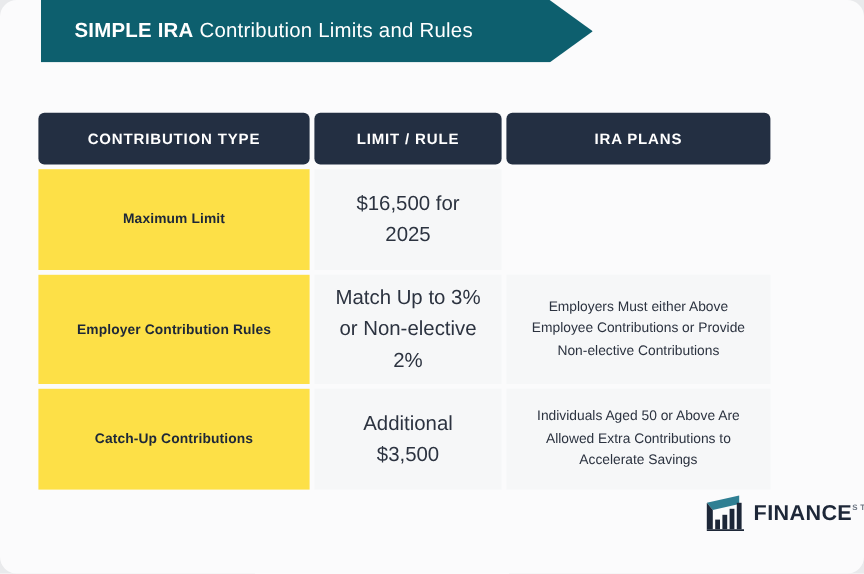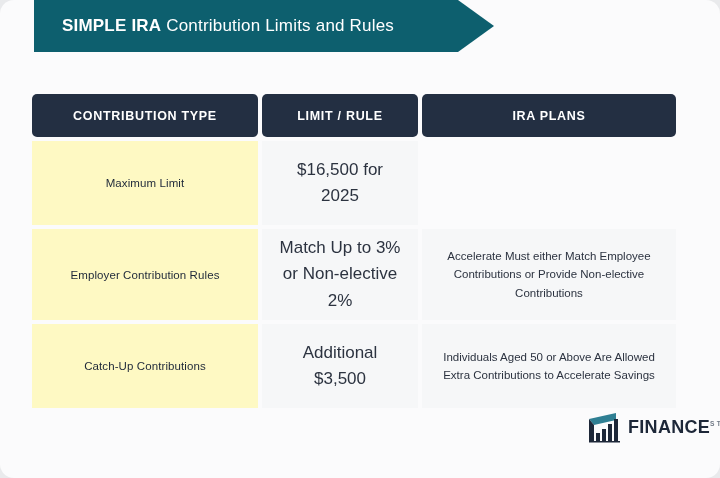--- a/index.html
+++ b/index.html
@@ -61,21 +61,21 @@
   .row {
     display: flex;
     gap: 4px;
   }
   .row + .row {
     margin-top: 4px;
   }
 
   .col-type   { width: 226px; flex: none; }
   .col-limit  { width: 156px; flex: none; }
-  .col-plans  { width: 254px; flex: none; }
+  .col-plans  { width: 220px; flex: none; }
 
   
   .hcell {
     background: #232f42;
     border-radius: 5px;
     height: 43px;
     display: flex;
     align-items: center;
     justify-content: center;
     color: #ffffff;
@@ -89,24 +89,24 @@
   .bcell {
     min-height: 84px;
     display: flex;
     align-items: center;
     justify-content: center;
     text-align: center;
     box-sizing: border-box;
     padding: 6px 14px;
   }
   .bcell.type {
-    background: #fef9c3;
+    background: #fde047;
     color: #1d2738;
     font-size: 11.5px;
-    font-weight: normal;
+    font-weight: bold;
     letter-spacing: 0.1px;
   }
   .bcell.limit {
     background: #f6f7f8;
     color: #2c3340;
     font-size: 17px;
     line-height: 1.55;
   }
   .bcell.plans {
     background: #f6f7f8;
@@ -168,21 +168,21 @@
     </div>
 
     <div class="row">
       <div class="bcell type col-type">Maximum Limit</div>
       <div class="bcell limit col-limit">$16,500 for 2025</div>
     </div>
 
     <div class="row">
       <div class="bcell type col-type">Employer Contribution Rules</div>
       <div class="bcell limit col-limit">Match Up to 3% or Non-elective 2%</div>
-      <div class="bcell plans col-plans">Accelerate Must either Match Employee Contributions or Provide Non-elective Contributions</div>
+      <div class="bcell plans col-plans">Employers Must either Above Employee Contributions or Provide Non-elective Contributions</div>
     </div>
 
     <div class="row">
       <div class="bcell type col-type">Catch-Up Contributions</div>
       <div class="bcell limit col-limit">Additional $3,500</div>
       <div class="bcell plans col-plans">Individuals Aged 50 or Above Are Allowed Extra Contributions to Accelerate Savings</div>
     </div>
 
   </div>
 

